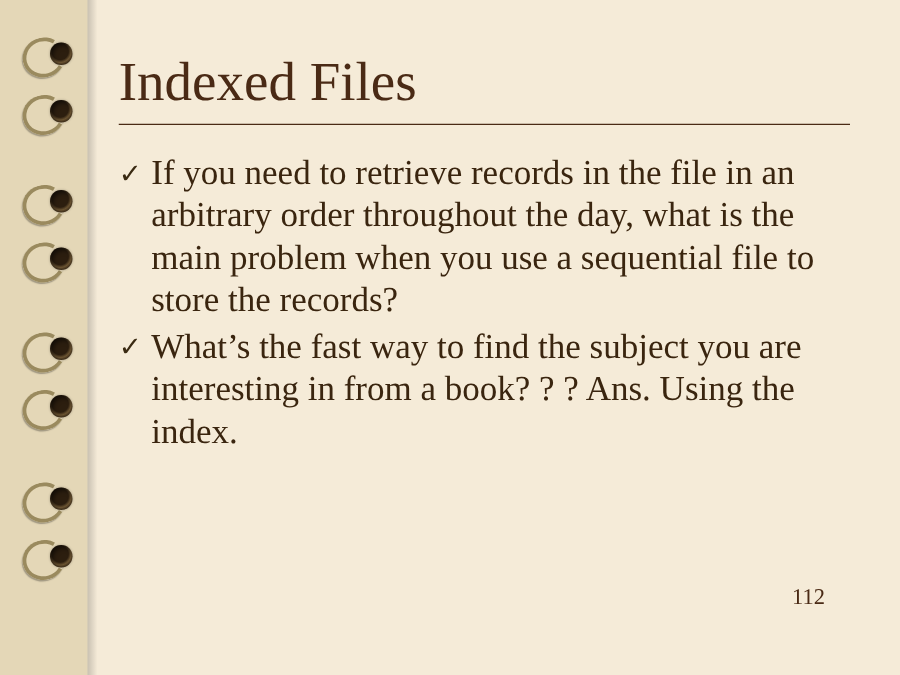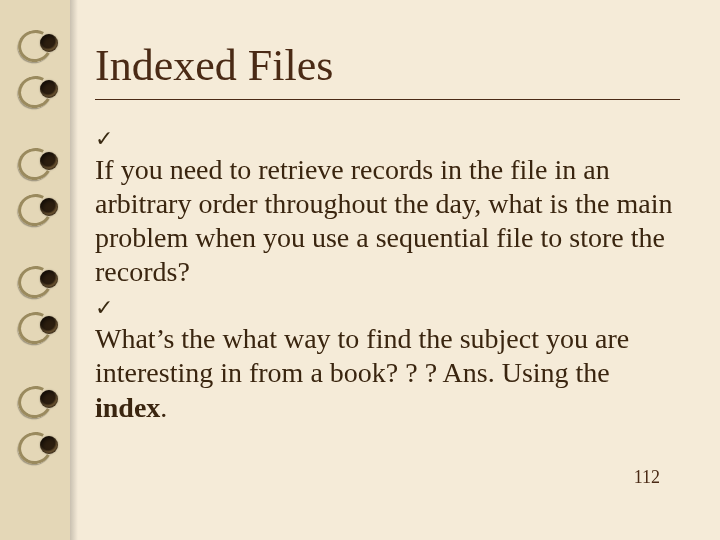--- a/index.html
+++ b/index.html
@@ -83,36 +83,35 @@
     margin: 0 0 22px 0;
   }
   .body {
     font-size: 28px;
     line-height: 1.22;
     color: #3a250f;
   }
   .bullet {
     display: flex;
     margin-bottom: 2px;
-    flex-direction: column;
   }
   .bullet .chk {
     flex: 0 0 auto;
     width: 26px;
     font-size: 22px;
     color: #3a2a12;
     padding-top: 4px;
   }
   .bullet .chk::before {
     content: "\2713";
   }
   .bullet .txt {
     flex: 1 1 auto;
   }
-  .bold { font-weight: bold; }
+  .bold { font-weight: normal; }
   .pagenum {
     position: absolute;
     right: 60px;
     bottom: 52px;
     font-size: 18px;
     color: #4a2a15;
   }
 </style>
 </head>
 <body>
@@ -161,21 +160,21 @@
     <div class="body">
 
       <div class="bullet">
         <span class="chk"></span>
         <span class="txt">If you need to retrieve records in the file in an arbitrary order throughout the day, what is the main problem when you use a sequential file to store the records?</span>
       </div>
 
       <div class="bullet">
         <span class="chk"></span>
         <span class="txt">
-          <span>What’s the what way to find the subject you are interesting in from a book? ? ? Ans. Using the </span><span class="bold">index</span><span>.</span>
+          <span>What’s the fast way to find the subject you are interesting in from a book? ? ? Ans. Using the </span><span class="bold">index</span><span>.</span>
         </span>
       </div>
 
     </div>
   </div>
 
   <div class="pagenum">112</div>
 
 </div>
 

